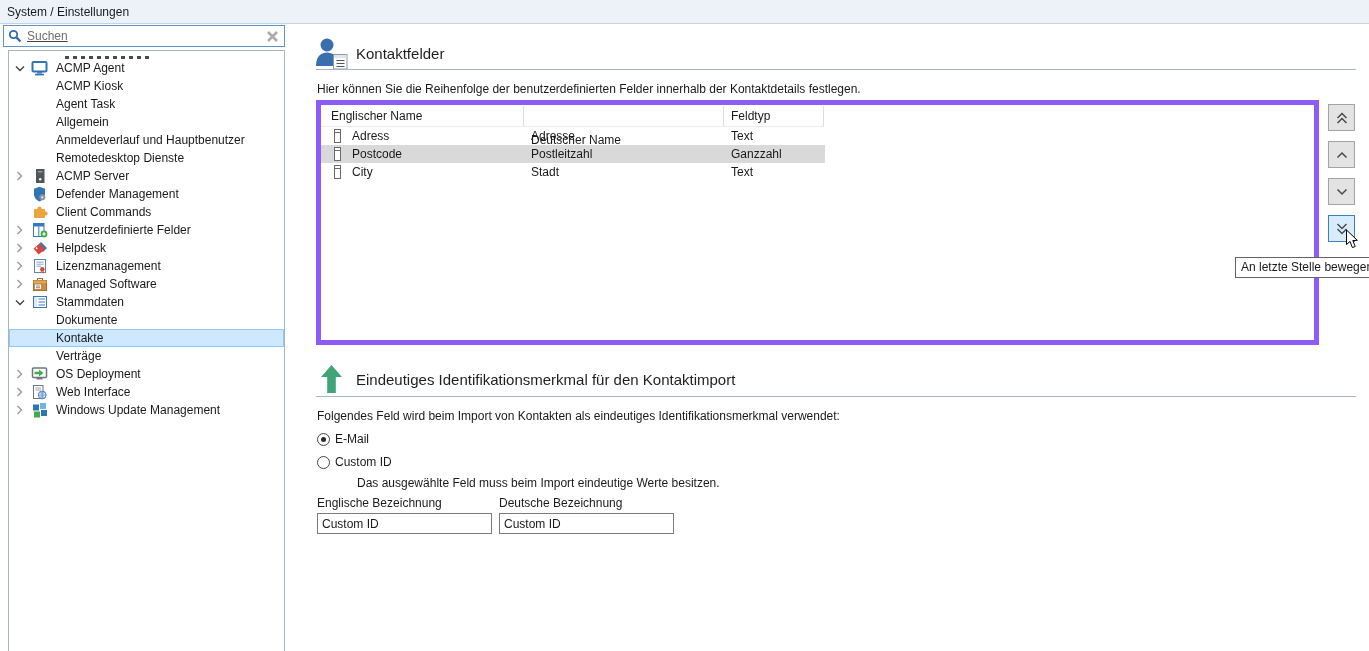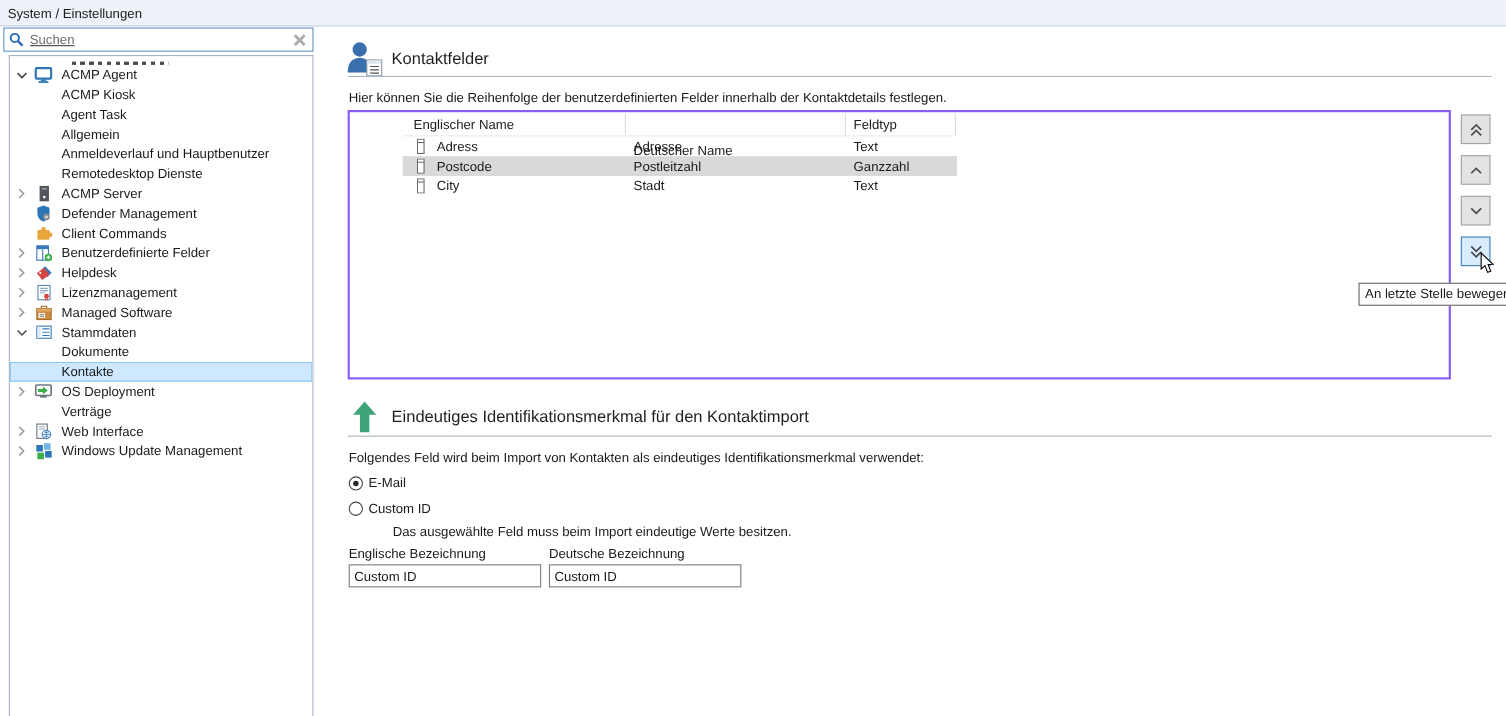--- a/index.html
+++ b/index.html
@@ -27,22 +27,22 @@
   .ti .lbl{padding:1px 3px;}
   .ti.selected{background:#cde8ff;box-shadow:inset 0 0 0 1px #8fc7f7;}
   .clipped{height:7px;overflow:hidden;}
   .clipfrag{margin-left:50px;margin-top:3px;width:88px;height:3px;
     background:repeating-linear-gradient(90deg,#4a4a4a 0 4px,transparent 4px 8px);}
   
   .sect-title{position:absolute;font-size:15px;color:#1f1f1f;white-space:nowrap;}
   .hline{position:absolute;height:1px;background:#a9b4bd;}
   .desc{position:absolute;white-space:nowrap;}
   
-  .tablebox{position:absolute;left:316px;top:100px;width:1003px;height:245px;border:2px solid #8b5cf6;
-    box-sizing:border-box;background:#fff;padding-left:48px;}
+  .tablebox{position:absolute;left:316px;top:100px;width:1003px;height:245px;border:5px solid #8b5cf6;
+    box-sizing:border-box;background:#fff;}
   .thead{position:relative;height:22px;}
   .th{position:absolute;top:4px;color:#1a1a1a;}
   .colsep{position:absolute;top:1px;width:1px;height:20px;background:#dcdcdc;}
   .headline{position:absolute;left:0;top:21px;width:503px;height:1px;background:#ececec;}
   .trow{position:relative;height:18px;width:504px;}
   .trow.selected{background:#d9d9d9;}
   .cell{position:absolute;top:2px;white-space:nowrap;}
   .c1{left:31px;}.c2{left:210px;}.c3{left:410px;}
   .ficon{position:absolute;left:13px;top:2px;}
   
@@ -255,38 +255,38 @@
     <span class="chev"></span>
       <span class="ico"></span>
     <span class="lbl">Dokumente</span>
   </div>
   <div class="ti selected">
     <span class="chev"></span>
       <span class="ico"></span>
     <span class="lbl">Kontakte</span>
   </div>
   <div class="ti">
+    <span class="chev"></span>
+      <span class="ico"></span>
+    <span class="lbl">Verträge</span>
+  </div>
+  <div class="ti">
     <span class="chev">
         <svg width="9" height="10" viewBox="0 0 9 10">
           <path d="M2.5 1 L6.5 5 L2.5 9" fill="none" stroke="#9a9a9a" stroke-width="1.4"></path>
         </svg>
       </span>
     <span class="ico">
         <svg width="17" height="16" viewBox="0 0 17 16">
           <rect x="1.5" y="2" width="14" height="9.5" rx="1" fill="#fff" stroke="#6b7680" stroke-width="1.5"></rect>
           <rect x="5.5" y="12" width="6" height="1.5" fill="#6b7680"></rect>
           <path d="M3.5 5.7 h4.5 V3.4 L12.5 7 L8 10.6 V8.3 H3.5 Z" fill="#3fae49"></path>
         </svg>
       </span>
     <span class="lbl">OS Deployment</span>
-  </div>
-  <div class="ti">
-    <span class="chev"></span>
-      <span class="ico"></span>
-    <span class="lbl">Verträge</span>
   </div>
   <div class="ti">
     <span class="chev">
         <svg width="9" height="10" viewBox="0 0 9 10">
           <path d="M2.5 1 L6.5 5 L2.5 9" fill="none" stroke="#9a9a9a" stroke-width="1.4"></path>
         </svg>
       </span>
     <span class="ico">
         <svg width="15" height="16" viewBox="0 0 15 16">
           <rect x="1.5" y="1.5" width="9.5" height="13" fill="#fff" stroke="#6b7680"></rect>

